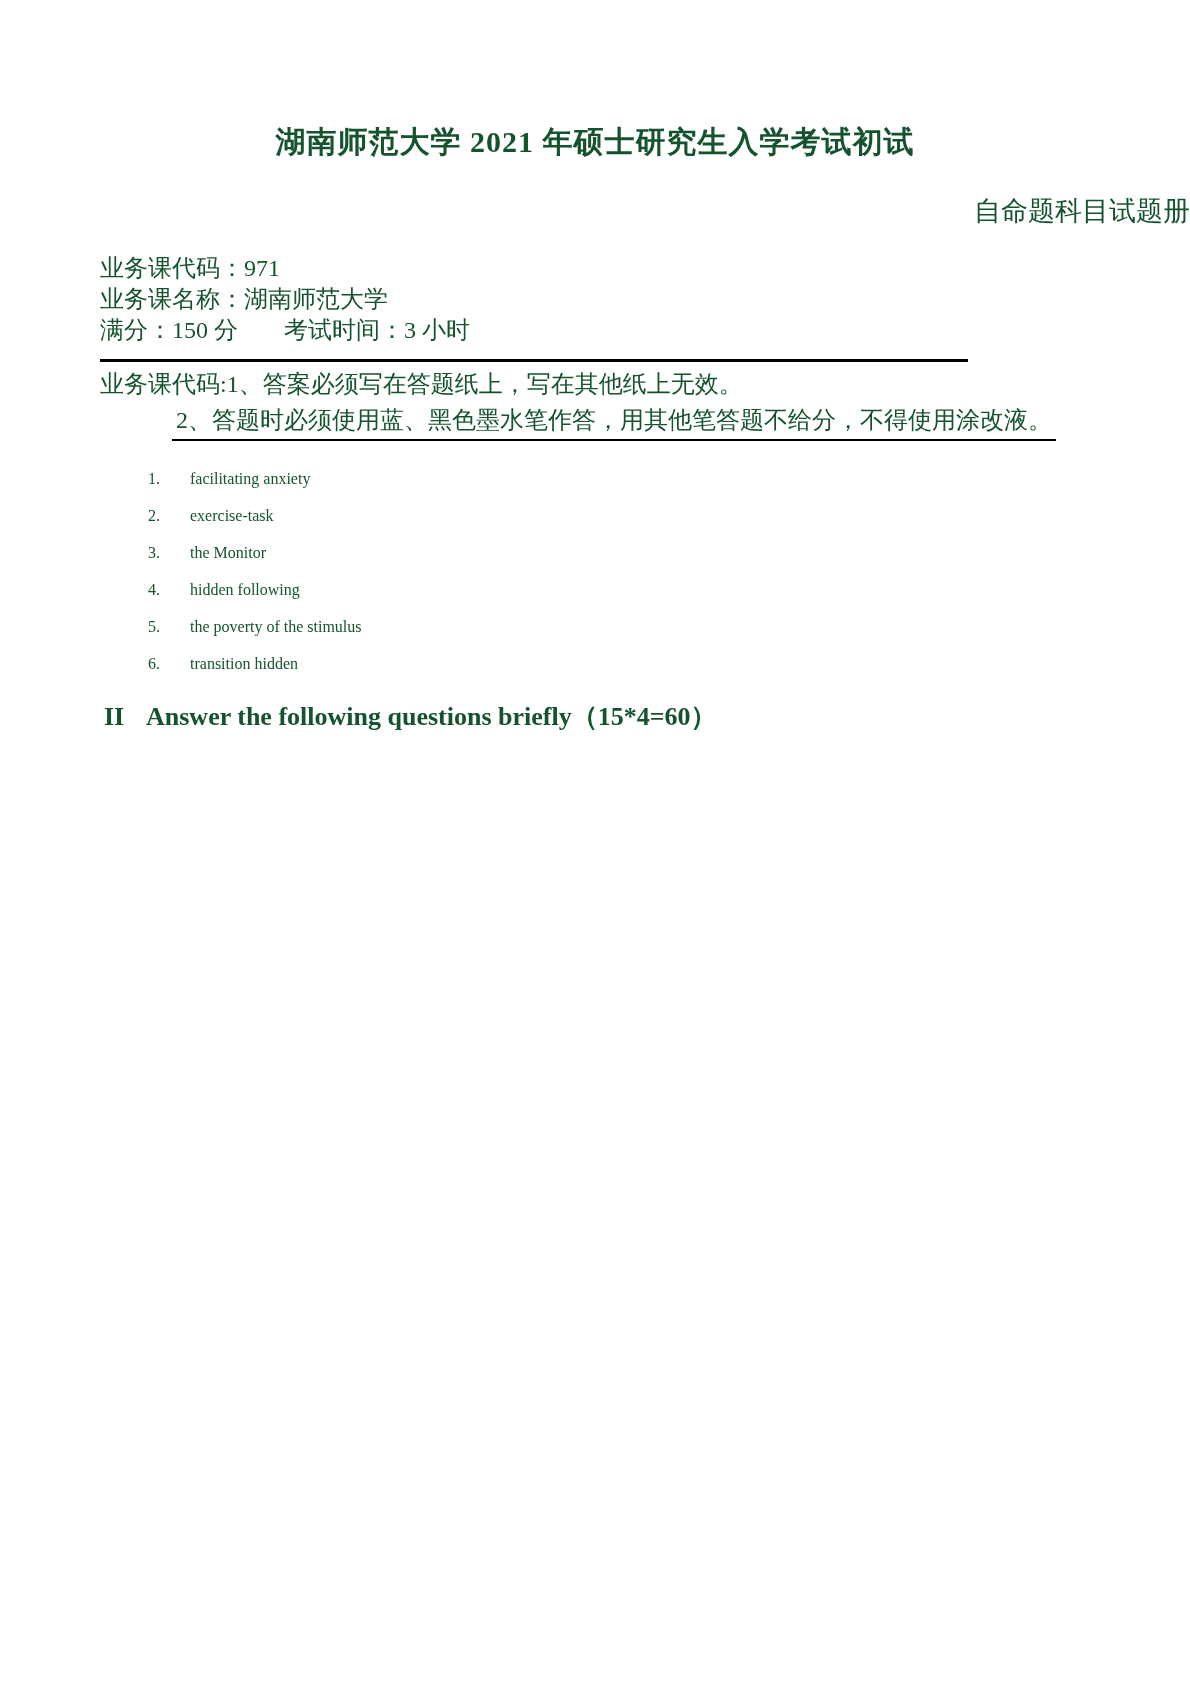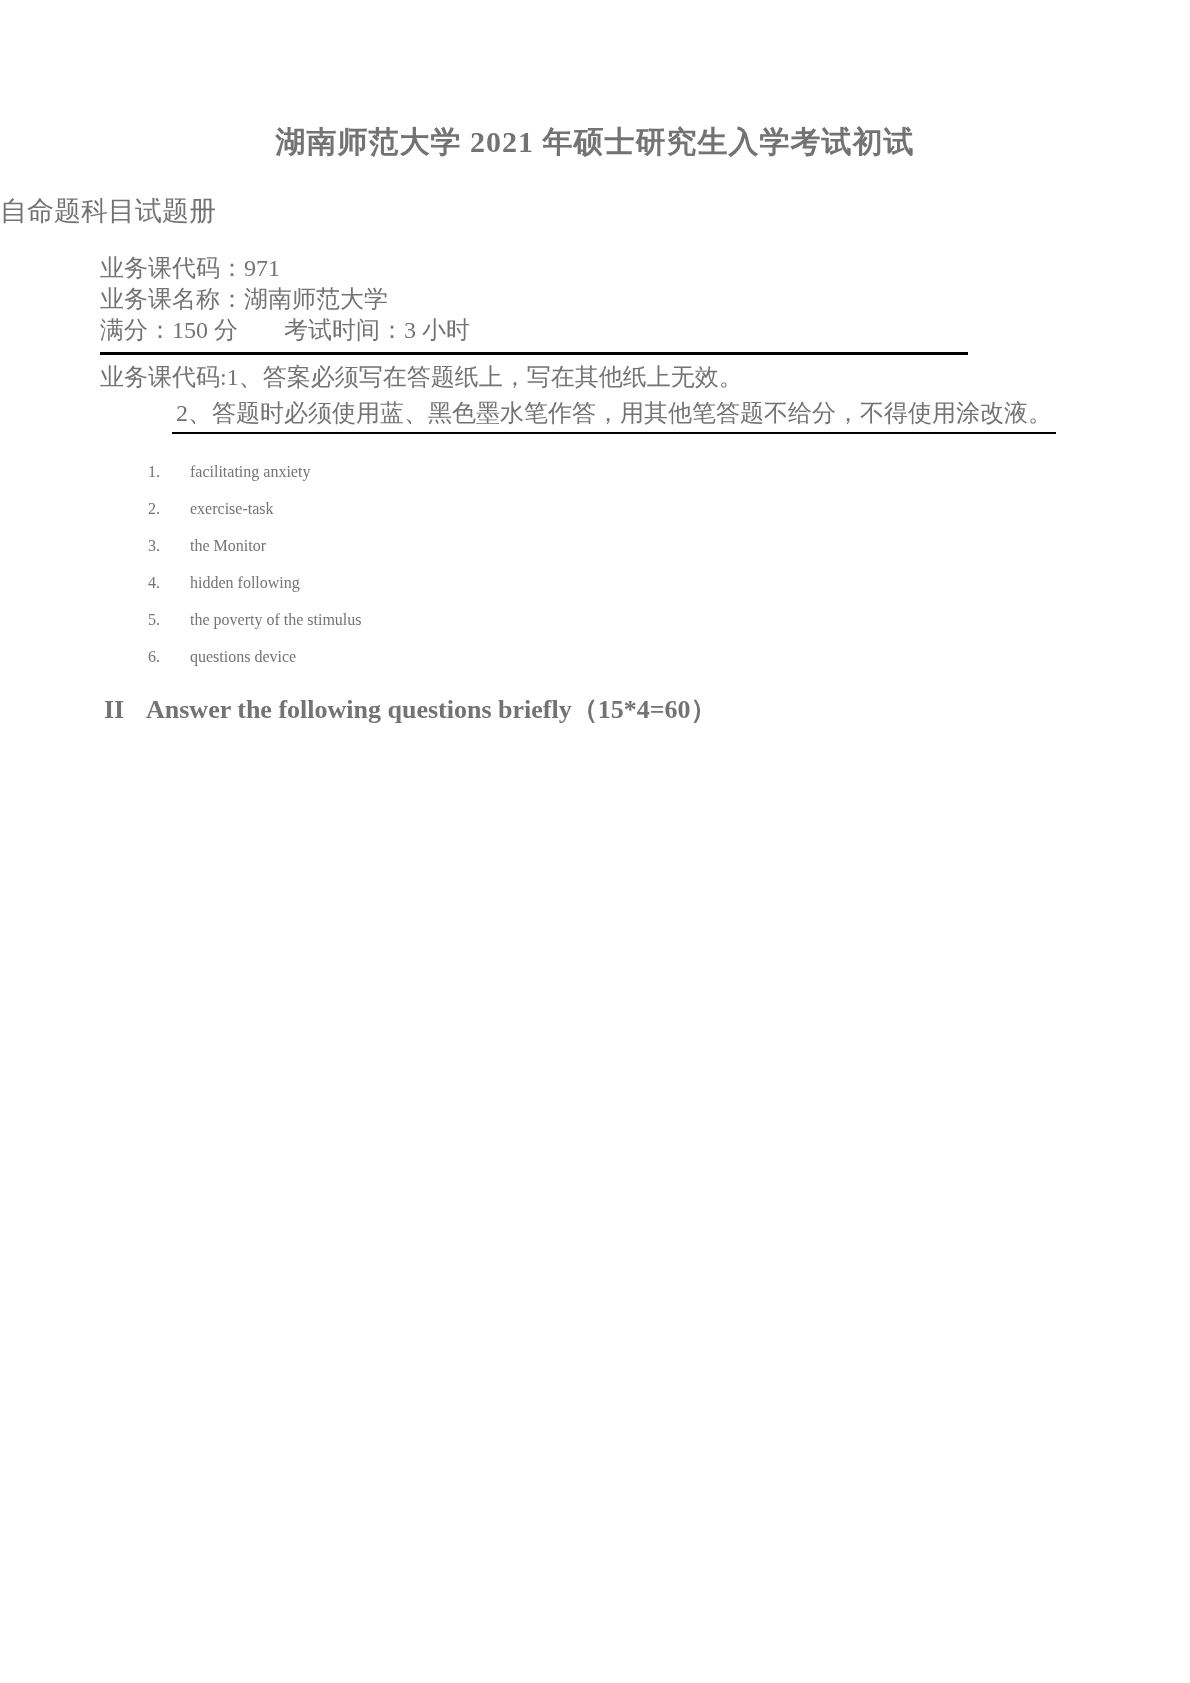--- a/index.html
+++ b/index.html
@@ -3,47 +3,47 @@
 <meta charset="utf-8">
 <style>
   * { margin: 0; padding: 0; box-sizing: border-box; }
   html, body { background: #ffffff; }
   .page {
     position: relative;
     width: 1190px;
     height: 1683px;
     margin: 0 auto;
     background: #ffffff;
-    color: #737373;
+    color: #14532d;
     font-family: "Liberation Serif", "DejaVu Serif", serif;
     overflow: hidden;
   }
   .doc-title {
     padding-top: 122px;
     text-align: center;
     font-size: 30px;
     font-weight: bold;
     letter-spacing: 1px;
   }
   .doc-subtitle {
     margin-top: 30px;
-    text-align: left;
+    text-align: right;
     font-size: 27px;
   }
   .meta-block {
     margin: 24px 0 0 100px;
     font-size: 24px;
   }
   .meta-line {
     line-height: 31px;
   }
   .score-line {
     width: 868px;
     border-bottom: 3px solid #000000;
-    padding-bottom: 6px;
+    padding-bottom: 13px;
   }
   .meta-gap {
     display: inline-block;
     width: 46px;
   }
   .notes-block {
     margin: 6px 0 0 100px;
     font-size: 24px;
   }
   .note-line1 {
@@ -103,18 +103,18 @@
     <div class="note-line2-wrap"><span class="note-underlined">2、答题时必须使用蓝、黑色墨水笔作答，用其他笔答题不给分，不得使用涂改液。</span></div>
   </div>
 
 
   <div class="term-list">
     <div class="term-item"><span class="term-number">1.</span><span>facilitating anxiety</span></div>
     <div class="term-item"><span class="term-number">2.</span><span>exercise-task</span></div>
     <div class="term-item"><span class="term-number">3.</span><span>the Monitor</span></div>
     <div class="term-item"><span class="term-number">4.</span><span>hidden following</span></div>
     <div class="term-item"><span class="term-number">5.</span><span>the poverty of the stimulus</span></div>
-    <div class="term-item"><span class="term-number">6.</span><span>questions device</span></div>
+    <div class="term-item"><span class="term-number">6.</span><span>transition hidden</span></div>
   </div>
 
   <div class="section-heading section-two"><span class="numeral">II</span><span>Answer the following questions briefly（15*4=60）</span></div>
 
 </div>
 
 </body></html>

